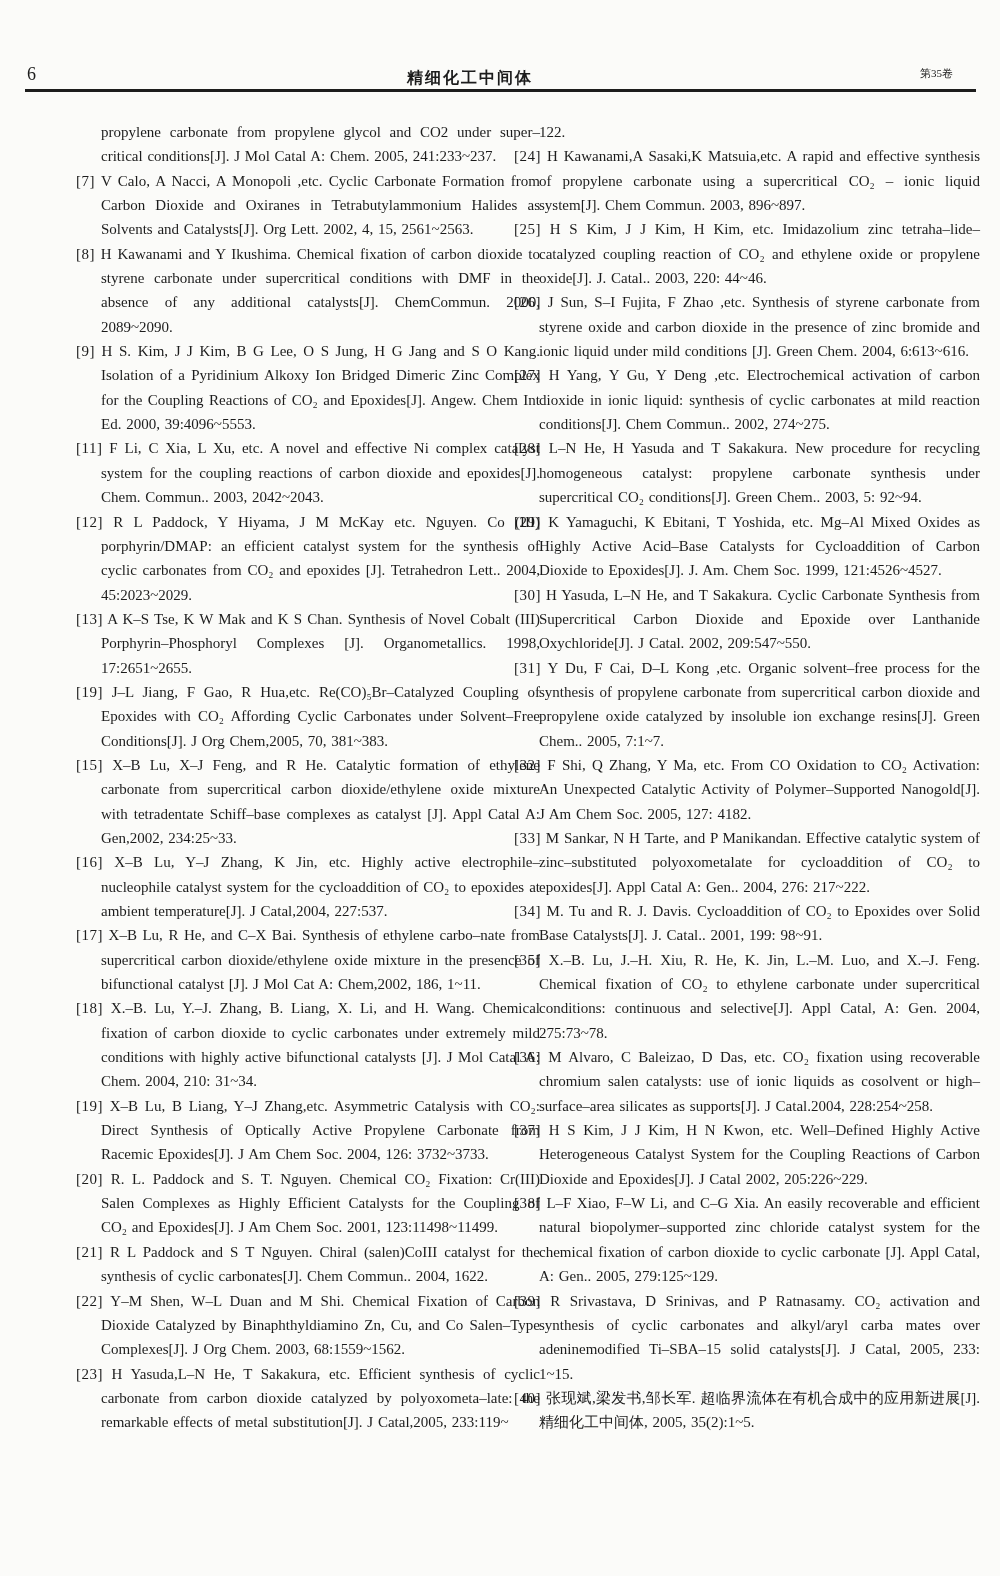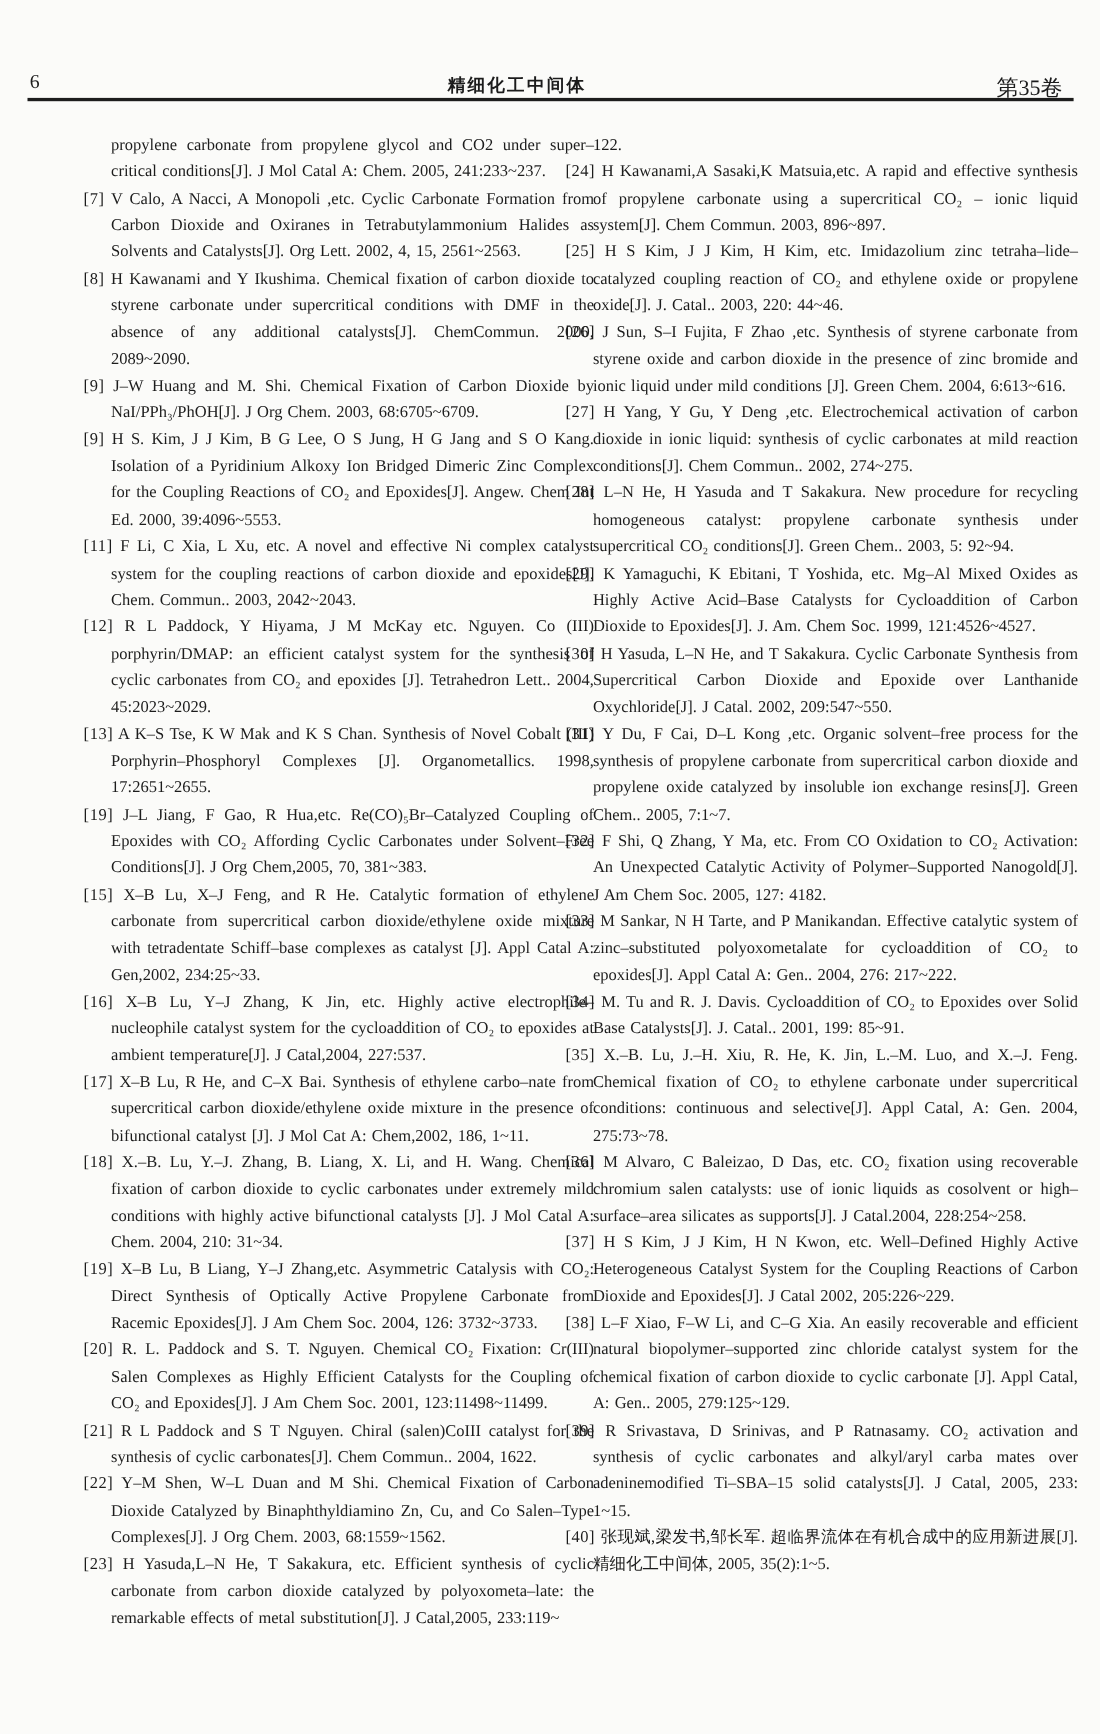--- a/index.html
+++ b/index.html
@@ -22,22 +22,22 @@
   }
   .journal-title {
     position: absolute; left: 0; right: 60px; top: 68px;
     text-align: center;
     font-family: "Liberation Sans", sans-serif;
     font-weight: bold;
     font-size: 16px;
     letter-spacing: 2px;
   }
   .volume-label {
-    position: absolute; right: 34px; top: 66px;
-    font-size: 20px;
+    position: absolute; right: 47px; top: 66px;
+    font-size: 11px;
     margin-left: 18px;
   }
   .header-rule {
     position: absolute; left: 25px; right: 24px; top: 89px;
     height: 3px; background: #1d1d1d;
   }
   
   .col {
     position: absolute; top: 120px;
   }
@@ -66,21 +66,20 @@
 
   <div class="volume-label">第35卷</div>
 
   <div class="header-rule"></div>
 
   <main>
     <div class="col col-left">
         <p class="ref cont"><span class="ref-text">propylene carbonate from propylene glycol and CO2 under super–critical conditions[J]. J Mol Catal A: Chem. 2005, 241:233~237.</span></p>
         <p class="ref"><span class="ref-label">[7]</span><span class="ref-text"> V Calo, A Nacci, A Monopoli ,etc. Cyclic Carbonate Formation from Carbon Dioxide and Oxiranes in Tetrabutylammonium Halides as Solvents and Catalysts[J]. Org Lett. 2002, 4, 15, 2561~2563.</span></p>
         <p class="ref"><span class="ref-label">[8]</span><span class="ref-text"> H Kawanami and Y Ikushima. Chemical fixation of carbon dioxide to styrene carbonate under supercritical conditions with DMF in the absence of any additional catalysts[J]. ChemCommun. 2000, 2089~2090.</span></p>
-        <p class="ref"><span class="ref-label">[9]</span><span class="ref-text"> J–W Huang and M. Shi. Chemical Fixation of Carbon Dioxide by NaI/PPh₃/PhOH[J]. J Org Chem. 2003, 68:6705~6709.</span></p>
         <p class="ref"><span class="ref-label">[9]</span><span class="ref-text"> H S. Kim, J J Kim, B G Lee, O S Jung, H G Jang and S O Kang. Isolation of a Pyridinium Alkoxy Ion Bridged Dimeric Zinc Complex for the Coupling Reactions of CO₂ and Epoxides[J]. Angew. Chem Int Ed. 2000, 39:4096~5553.</span></p>
         <p class="ref"><span class="ref-label">[11]</span><span class="ref-text"> F Li, C Xia, L Xu, etc. A novel and effective Ni complex catalyst system for the coupling reactions of carbon dioxide and epoxides[J]. Chem. Commun.. 2003, 2042~2043.</span></p>
         <p class="ref"><span class="ref-label">[12]</span><span class="ref-text"> R L Paddock, Y Hiyama, J M McKay etc. Nguyen. Co (III) porphyrin/DMAP: an efficient catalyst system for the synthesis of cyclic carbonates from CO₂ and epoxides [J]. Tetrahedron Lett.. 2004, 45:2023~2029.</span></p>
         <p class="ref"><span class="ref-label">[13]</span><span class="ref-text"> A K–S Tse, K W Mak and K S Chan. Synthesis of Novel Cobalt (III) Porphyrin–Phosphoryl Complexes [J]. Organometallics. 1998, 17:2651~2655.</span></p>
         <p class="ref"><span class="ref-label">[19]</span><span class="ref-text"> J–L Jiang, F Gao, R Hua,etc. Re(CO)₅Br–Catalyzed Coupling of Epoxides with CO₂ Affording Cyclic Carbonates under Solvent–Free Conditions[J]. J Org Chem,2005, 70, 381~383.</span></p>
         <p class="ref"><span class="ref-label">[15]</span><span class="ref-text"> X–B Lu, X–J Feng, and R He. Catalytic formation of ethylene carbonate from supercritical carbon dioxide/ethylene oxide mixture with tetradentate Schiff–base complexes as catalyst [J]. Appl Catal A: Gen,2002, 234:25~33.</span></p>
         <p class="ref"><span class="ref-label">[16]</span><span class="ref-text"> X–B Lu, Y–J Zhang, K Jin, etc. Highly active electrophile–nucleophile catalyst system for the cycloaddition of CO₂ to epoxides at ambient temperature[J]. J Catal,2004, 227:537.</span></p>
         <p class="ref"><span class="ref-label">[17]</span><span class="ref-text"> X–B Lu, R He, and C–X Bai. Synthesis of ethylene carbo–nate from supercritical carbon dioxide/ethylene oxide mixture in the presence of bifunctional catalyst [J]. J Mol Cat A: Chem,2002, 186, 1~11.</span></p>
         <p class="ref"><span class="ref-label">[18]</span><span class="ref-text"> X.–B. Lu, Y.–J. Zhang, B. Liang, X. Li, and H. Wang. Chemical fixation of carbon dioxide to cyclic carbonates under extremely mild conditions with highly active bifunctional catalysts [J]. J Mol Catal A: Chem. 2004, 210: 31~34.</span></p>
         <p class="ref"><span class="ref-label">[19]</span><span class="ref-text"> X–B Lu, B Liang, Y–J Zhang,etc. Asymmetric Catalysis with CO₂: Direct Synthesis of Optically Active Propylene Carbonate from Racemic Epoxides[J]. J Am Chem Soc. 2004, 126: 3732~3733.</span></p>
@@ -94,21 +93,21 @@
         <p class="ref"><span class="ref-label">[24]</span><span class="ref-text"> H Kawanami,A Sasaki,K Matsuia,etc. A rapid and effective synthesis of propylene carbonate using a supercritical CO₂ – ionic liquid system[J]. Chem Commun. 2003, 896~897.</span></p>
         <p class="ref"><span class="ref-label">[25]</span><span class="ref-text"> H S Kim, J J Kim, H Kim, etc. Imidazolium zinc tetraha–lide–catalyzed coupling reaction of CO₂ and ethylene oxide or propylene oxide[J]. J. Catal.. 2003, 220: 44~46.</span></p>
         <p class="ref"><span class="ref-label">[26]</span><span class="ref-text"> J Sun, S–I Fujita, F Zhao ,etc. Synthesis of styrene carbonate from styrene oxide and carbon dioxide in the presence of zinc bromide and ionic liquid under mild conditions [J]. Green Chem. 2004, 6:613~616.</span></p>
         <p class="ref"><span class="ref-label">[27]</span><span class="ref-text"> H Yang, Y Gu, Y Deng ,etc. Electrochemical activation of carbon dioxide in ionic liquid: synthesis of cyclic carbonates at mild reaction conditions[J]. Chem Commun.. 2002, 274~275.</span></p>
         <p class="ref"><span class="ref-label">[28]</span><span class="ref-text"> L–N He, H Yasuda and T Sakakura. New procedure for recycling homogeneous catalyst: propylene carbonate synthesis under supercritical CO₂ conditions[J]. Green Chem.. 2003, 5: 92~94.</span></p>
         <p class="ref"><span class="ref-label">[29]</span><span class="ref-text"> K Yamaguchi, K Ebitani, T Yoshida, etc. Mg–Al Mixed Oxides as Highly Active Acid–Base Catalysts for Cycloaddition of Carbon Dioxide to Epoxides[J]. J. Am. Chem Soc. 1999, 121:4526~4527.</span></p>
         <p class="ref"><span class="ref-label">[30]</span><span class="ref-text"> H Yasuda, L–N He, and T Sakakura. Cyclic Carbonate Synthesis from Supercritical Carbon Dioxide and Epoxide over Lanthanide Oxychloride[J]. J Catal. 2002, 209:547~550.</span></p>
         <p class="ref"><span class="ref-label">[31]</span><span class="ref-text"> Y Du, F Cai, D–L Kong ,etc. Organic solvent–free process for the synthesis of propylene carbonate from supercritical carbon dioxide and propylene oxide catalyzed by insoluble ion exchange resins[J]. Green Chem.. 2005, 7:1~7.</span></p>
         <p class="ref"><span class="ref-label">[32]</span><span class="ref-text"> F Shi, Q Zhang, Y Ma, etc. From CO Oxidation to CO₂ Activation: An Unexpected Catalytic Activity of Polymer–Supported Nanogold[J]. J Am Chem Soc. 2005, 127: 4182.</span></p>
         <p class="ref"><span class="ref-label">[33]</span><span class="ref-text"> M Sankar, N H Tarte, and P Manikandan. Effective catalytic system of zinc–substituted polyoxometalate for cycloaddition of CO₂ to epoxides[J]. Appl Catal A: Gen.. 2004, 276: 217~222.</span></p>
-        <p class="ref"><span class="ref-label">[34]</span><span class="ref-text"> M. Tu and R. J. Davis. Cycloaddition of CO₂ to Epoxides over Solid Base Catalysts[J]. J. Catal.. 2001, 199: 85~91.</span></p>
+        <p class="ref"><span class="ref-label">[34]</span><span class="ref-text"> M. Tu and R. J. Davis. Cycloaddition of CO₂ to Epoxides over Solid Base Catalysts[J]. J. Catal.. 2001, 199: 98~91.</span></p>
         <p class="ref"><span class="ref-label">[35]</span><span class="ref-text"> X.–B. Lu, J.–H. Xiu, R. He, K. Jin, L.–M. Luo, and X.–J. Feng. Chemical fixation of CO₂ to ethylene carbonate under supercritical conditions: continuous and selective[J]. Appl Catal, A: Gen. 2004, 275:73~78.</span></p>
         <p class="ref"><span class="ref-label">[36]</span><span class="ref-text"> M Alvaro, C Baleizao, D Das, etc. CO₂ fixation using recoverable chromium salen catalysts: use of ionic liquids as cosolvent or high–surface–area silicates as supports[J]. J Catal.2004, 228:254~258.</span></p>
         <p class="ref"><span class="ref-label">[37]</span><span class="ref-text"> H S Kim, J J Kim, H N Kwon, etc. Well–Defined Highly Active Heterogeneous Catalyst System for the Coupling Reactions of Carbon Dioxide and Epoxides[J]. J Catal 2002, 205:226~229.</span></p>
         <p class="ref"><span class="ref-label">[38]</span><span class="ref-text"> L–F Xiao, F–W Li, and C–G Xia. An easily recoverable and efficient natural biopolymer–supported zinc chloride catalyst system for the chemical fixation of carbon dioxide to cyclic carbonate [J]. Appl Catal, A: Gen.. 2005, 279:125~129.</span></p>
         <p class="ref"><span class="ref-label">[39]</span><span class="ref-text"> R Srivastava, D Srinivas, and P Ratnasamy. CO₂ activation and synthesis of cyclic carbonates and alkyl/aryl carba mates over adeninemodified Ti–SBA–15 solid catalysts[J]. J Catal, 2005, 233: 1~15.</span></p>
         <p class="ref"><span class="ref-label">[40]</span><span class="ref-text"> 张现斌,梁发书,邹长军. 超临界流体在有机合成中的应用新进展[J]. 精细化工中间体, 2005, 35(2):1~5.</span></p>
       </div>
   </main>
 
 </div>

